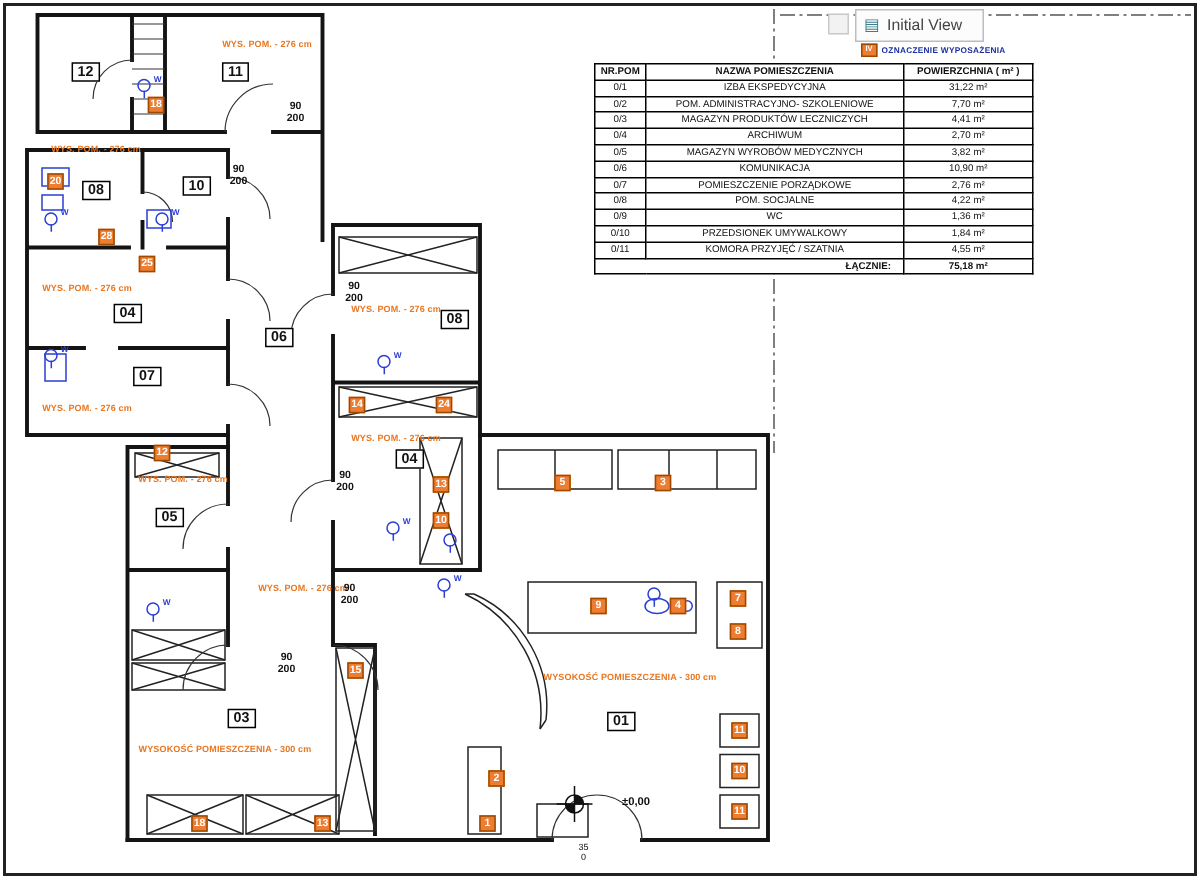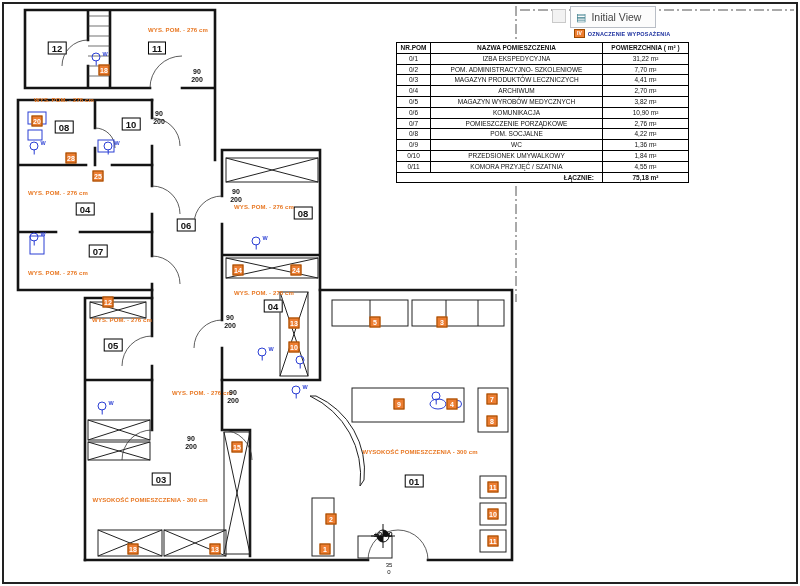--- a/index.html
+++ b/index.html
@@ -231,21 +231,21 @@
         <span class="plumb-lab">W</span>
       </div>
       <div class="plumb" style="position: absolute; left: 102px; top: 406px;">
         <span class="plumb-lab">W</span>
       </div>
       <div class="plumb" style="position: absolute; left: 296px; top: 390px;">
         <span class="plumb-lab">W</span>
       </div>
       <div class="plumb" style="position: absolute; left: 300px; top: 360px;"></div>
       <div class="plumb" style="position: absolute; left: 436px; top: 396px;"></div>
-      <div class="elev" style="position: absolute; left: 383px; top: 534px; font-style: italic;">±0,00</div>
+      <div class="elev" style="position: absolute; left: 424px; top: 534px;">±0,00</div>
       <div class="bdim" style="position: absolute; left: 389px; top: 569px;">
         <span>35</span>
         <span>0</span>
       </div>
     </div>
 
   <table class="room-table">
     <colgroup>
         <col class="col-nr">
         <col class="col-name">

